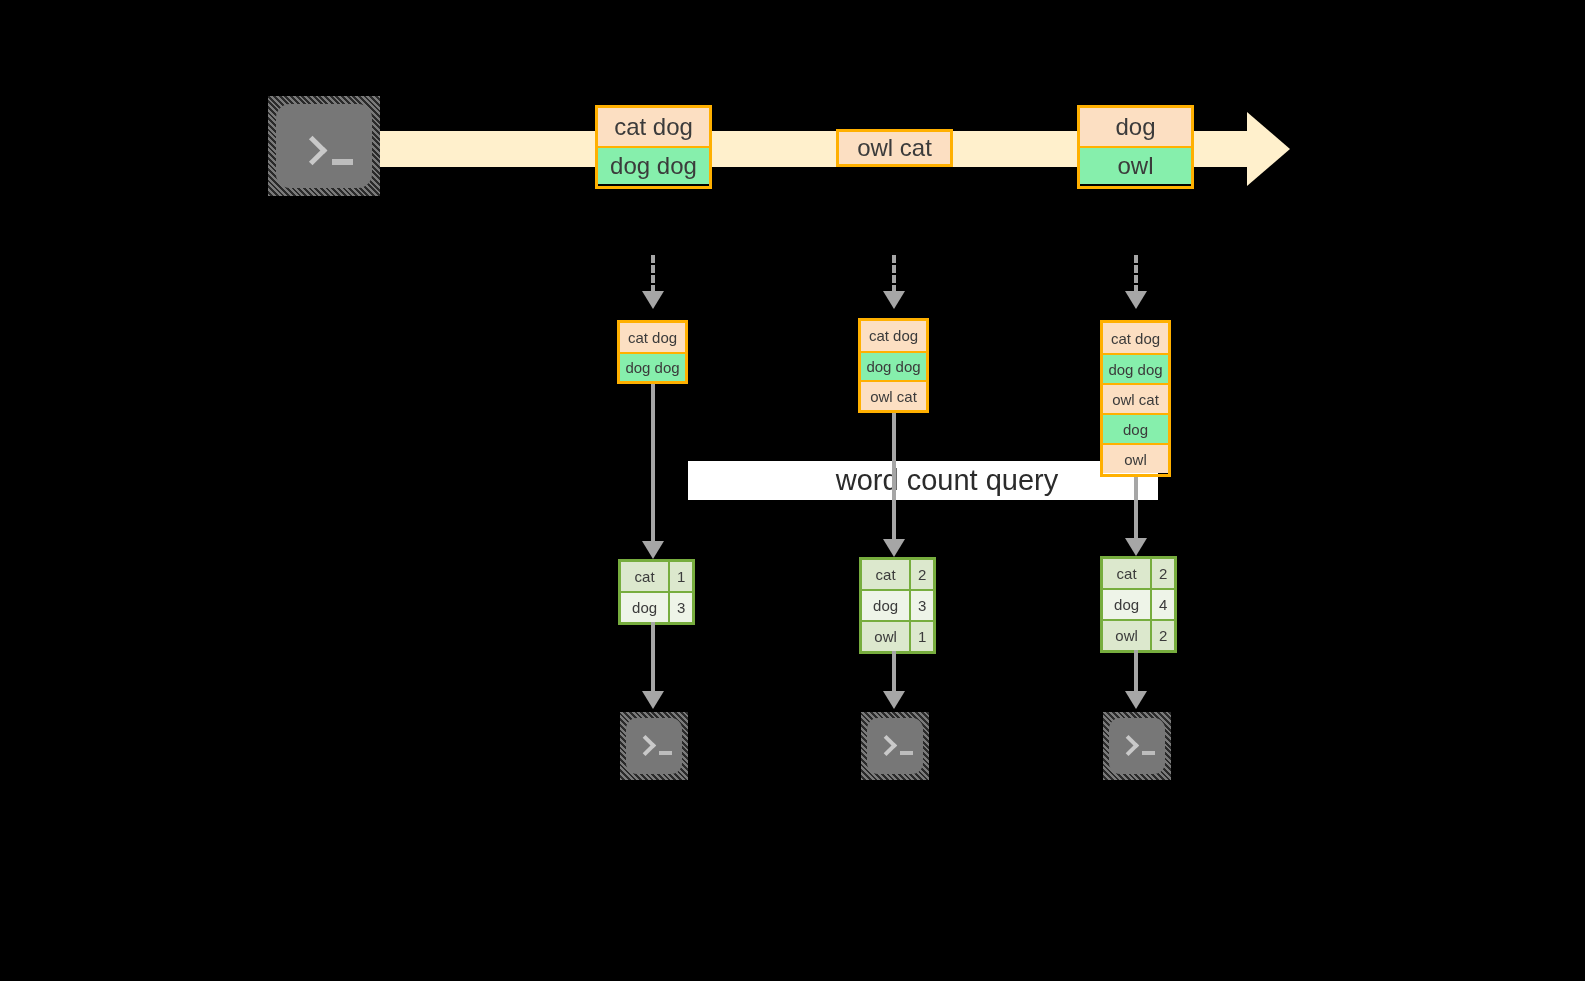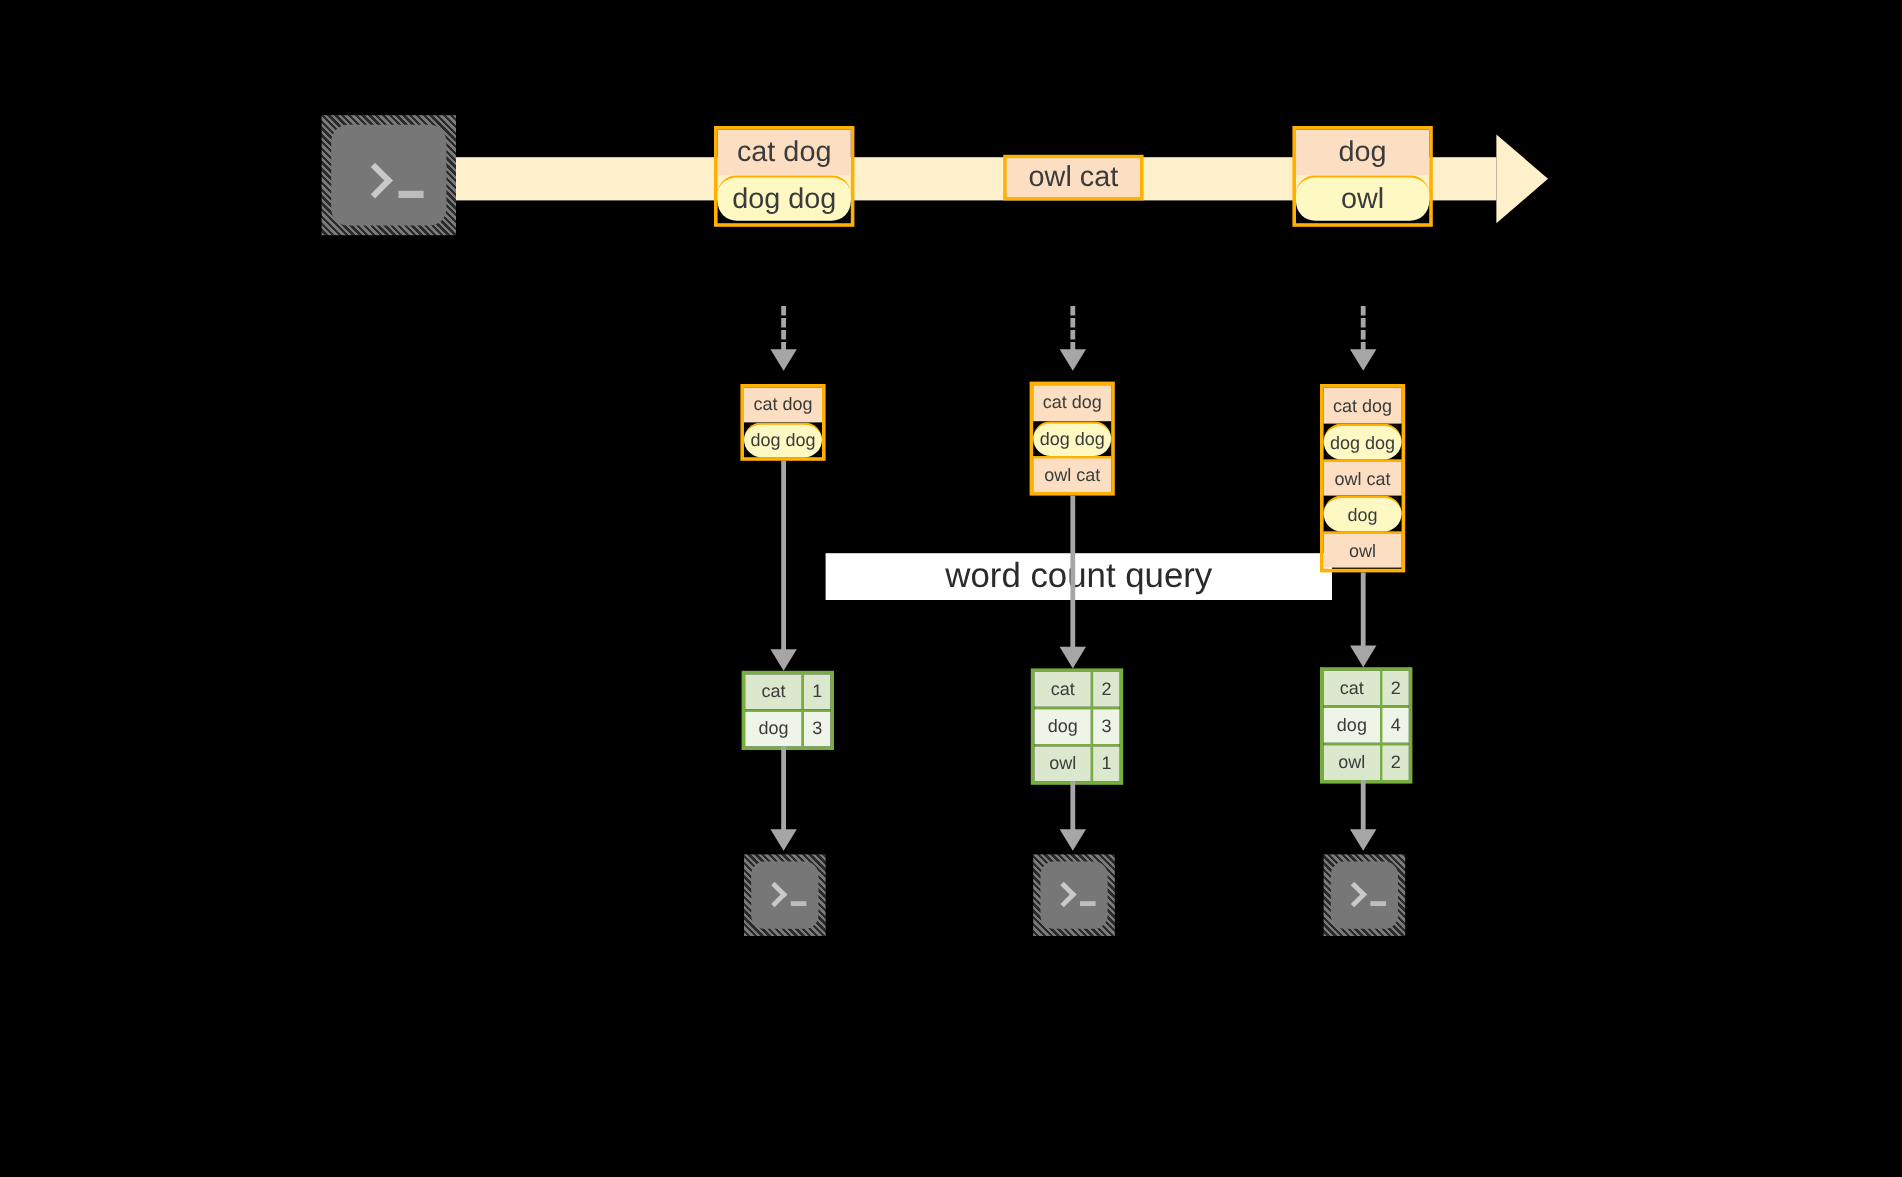--- a/index.html
+++ b/index.html
@@ -71,21 +71,21 @@
   }
   .rec-row {
     box-sizing: border-box;
     display: flex;
     align-items: center;
     justify-content: center;
     color: #3b3b3b;
     white-space: nowrap;
   }
   .rec-row.dark { background: #FCDFC2; }
-  .rec-row.light { background: #fef9c3; border-radius: 16px; }
+  .rec-row.light { background: #86efac; }
   .rec-row + .rec-row { border-top: 2px solid #FFB000; }
 
   .big .rec-row { font-size: 24px; height: 38px; }
   .small .rec-row { font-size: 15px; height: 30px; }
 
   
   .tbl {
     box-sizing: border-box;
     border: 3px solid #77AD3E;
     display: flex;
@@ -121,20 +121,21 @@
     width: 0;
     border-left: 4px dashed #A6A6A6;
   }
 
   
   .query-band {
     background: #FFFFFF;
     display: flex;
     align-items: center;
     justify-content: center;
+    padding-left: 48px;
   }
   .query-text {
     font-size: 29px;
     color: #2b2b2b;
     white-space: nowrap;
   }
 </style>
 </head>
 <body>
 

